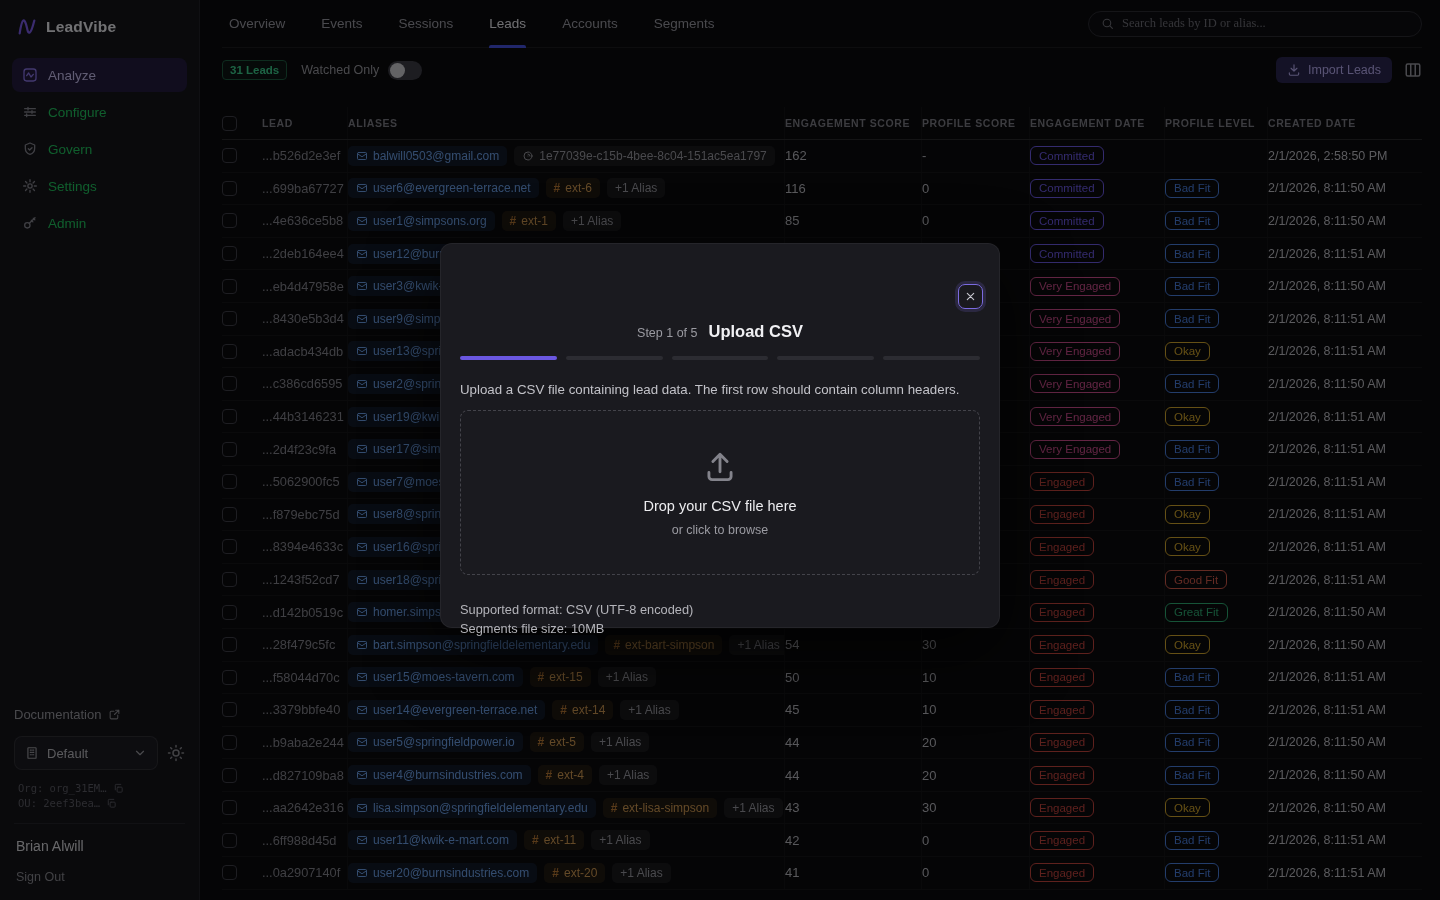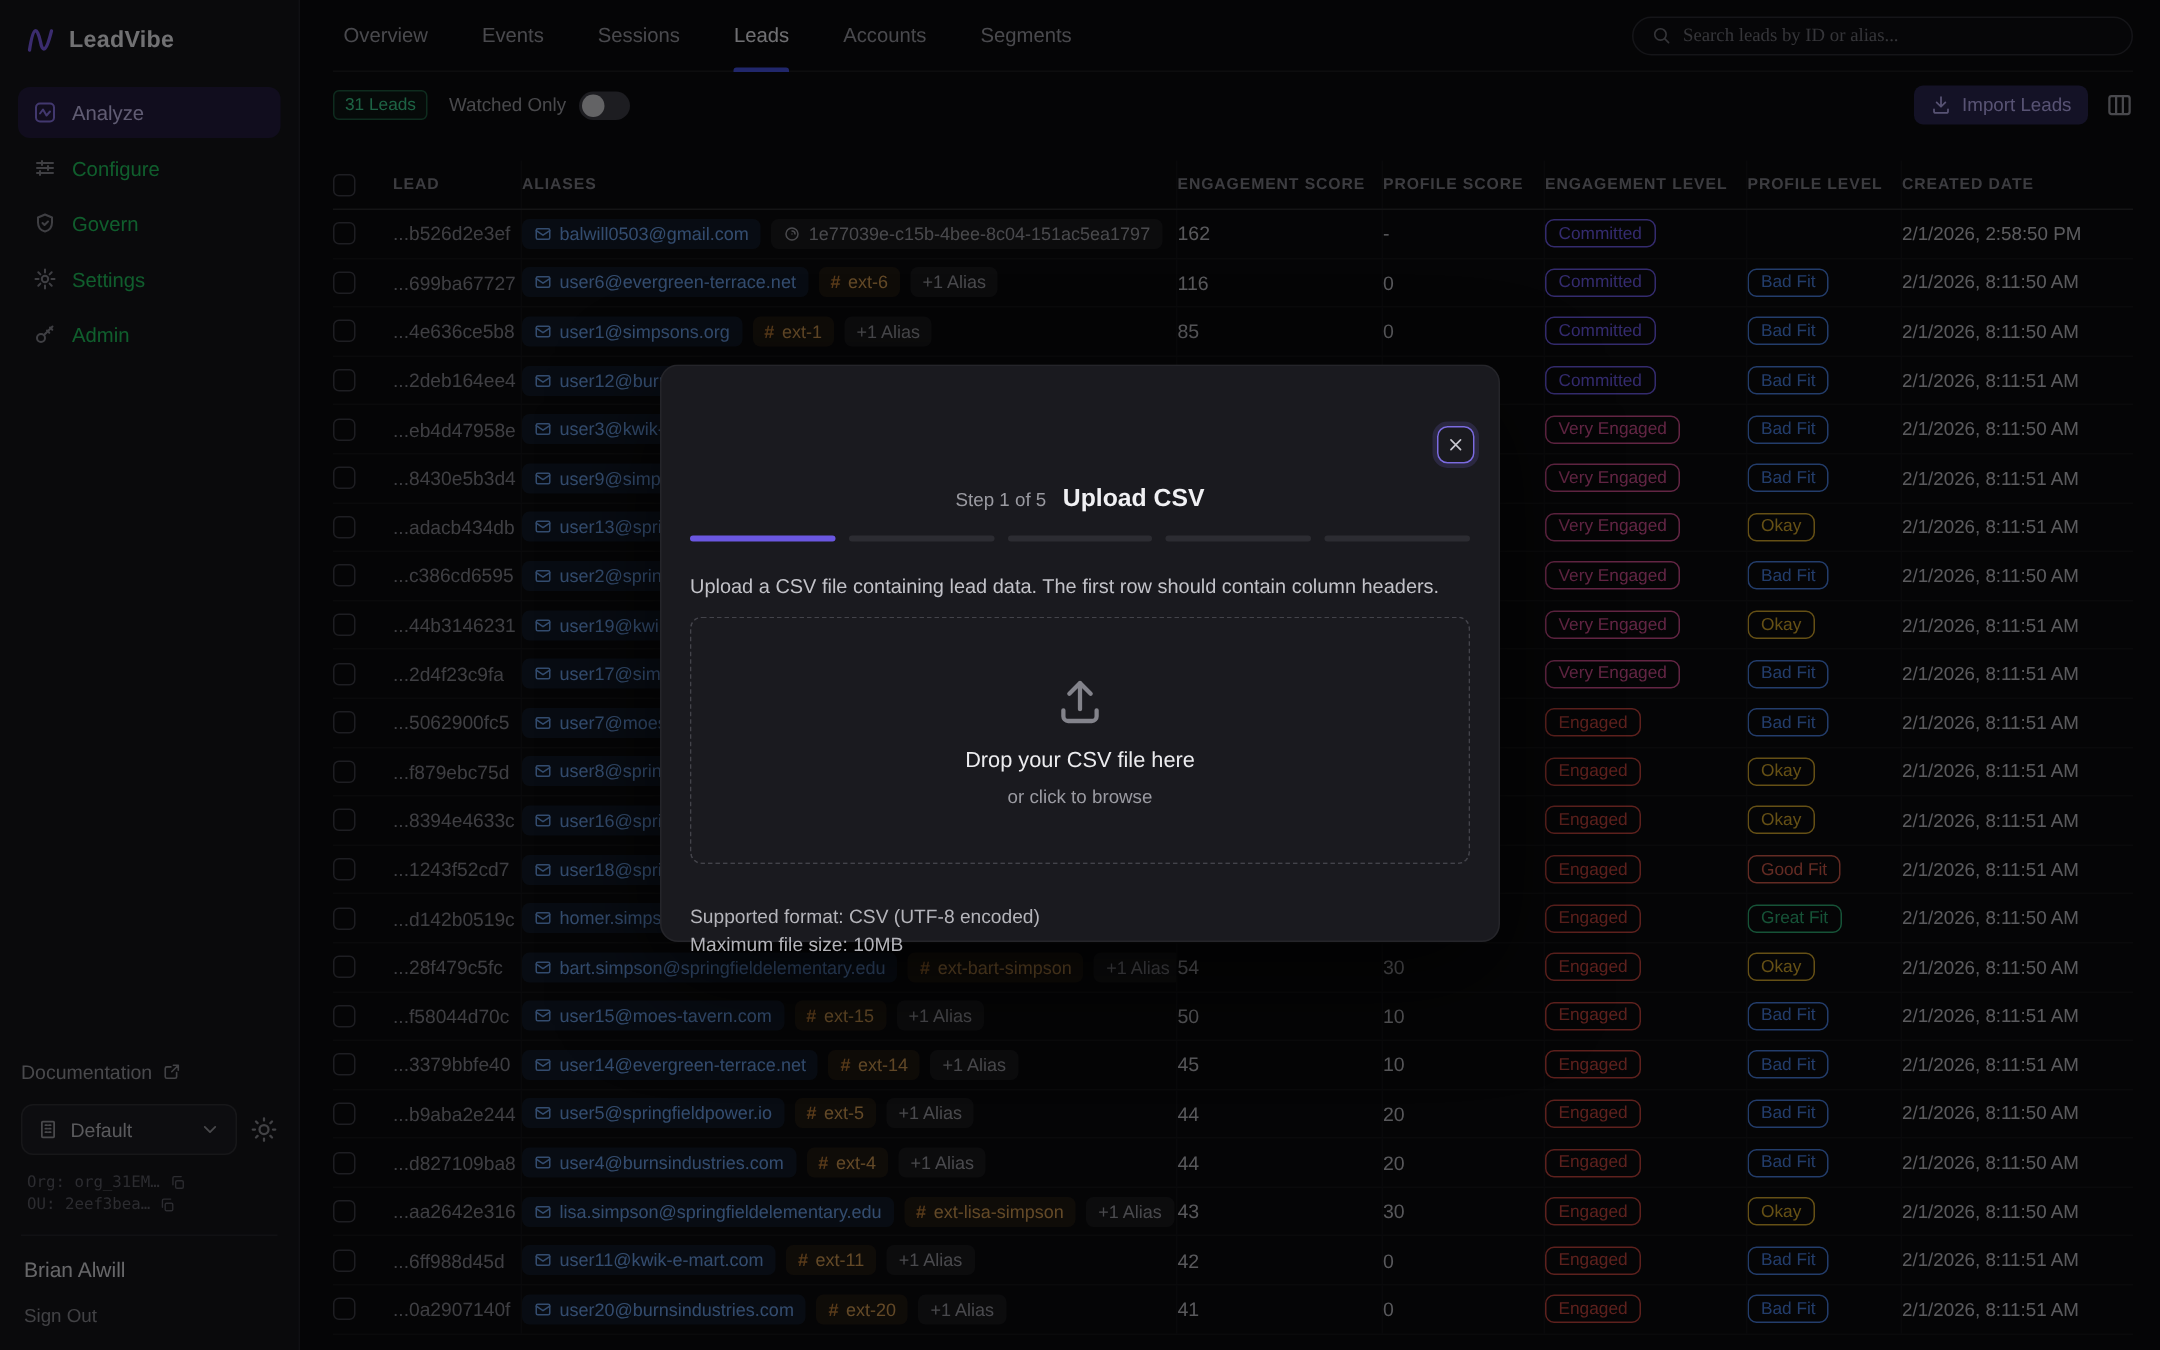--- a/index.html
+++ b/index.html
@@ -68,21 +68,21 @@
   .search-pill input {
     flex:1; background:transparent; border:none; outline:none;
     color:#a3a3a3; font-size:12.5px; font-family:Liberation Serif, serif;
   }
   .search-pill input::placeholder { color:#6f6f78; }
 
   .toolbar { display:flex; align-items:center; justify-content:space-between; margin:9px 18px 0 22px; height:26px; }
   .tb-left { display:flex; align-items:center; gap:14px; }
   .count-badge {
     font-size:11.5px; color:#3ecf8e; border:1px solid #1e5c40;
-    background:rgba(62,207,142,0.05); border-radius:4px; padding:3px 7px;
+    background:rgba(62,207,142,0.05); border-radius:4px; padding:3px 7px;font-weight:bold;
   }
   .watched { display:flex; align-items:center; gap:9px; font-size:12.5px; color:#9a9aa0; }
   .toggle { width:34px; height:19px; border-radius:10px; background:#3d3d45; position:relative; cursor:pointer; }
   .toggle .knob { position:absolute; left:2px; top:2px; width:15px; height:15px; border-radius:50%; background:#cfcfd4; }
   .tb-right { display:flex; align-items:center; gap:12px; }
   .import-btn {
     display:flex; align-items:center; gap:7px;
     background:#2a2650; color:#b9aef2; border:none; border-radius:6px;
     height:26px; padding:0 11px; font-size:12.5px; cursor:pointer;
     font-family:"Liberation Sans", sans-serif;
@@ -299,21 +299,21 @@
 
     <div class="table">
       <div class="thead">
         <div class="cell">
             <div class="checkbox"></div>
           </div>
         <div class="cell sep">LEAD</div>
         <div class="cell sep">ALIASES</div>
         <div class="cell sep">ENGAGEMENT SCORE</div>
         <div class="cell sep">PROFILE SCORE</div>
-        <div class="cell sep">ENGAGEMENT LEVEL</div>
+        <div class="cell sep">ENGAGEMENT DATE</div>
         <div class="cell sep">PROFILE LEVEL</div>
         <div class="cell">CREATED DATE</div>
       </div>
       <div>
   <div class="trow">
     <div class="cell">
               <div class="checkbox"></div>
             </div>
     <div class="cell sep lead-id">...b526d2e3ef</div>
     <div class="cell sep">
@@ -1012,15 +1012,15 @@
   <div class="dropzone">
     <svg class="up-icon" viewBox="0 0 24 24" fill="none" stroke="currentColor" stroke-width="1.8" stroke-linecap="round" stroke-linejoin="round">
         <path d="M12 15V4M7.5 8.5L12 4l4.5 4.5"></path>
         <path d="M5 15.5v2.5a2 2 0 0 0 2 2h10a2 2 0 0 0 2-2v-2.5"></path>
       </svg>
     <div class="dz-title">Drop your CSV file here</div>
     <div class="dz-sub">or click to browse</div>
   </div>
   <div class="modal-foot">
     <div>Supported format: CSV (UTF-8 encoded)</div>
-    <div>Maximum file size: 10MB</div>
+    <div>Segments file size: 10MB</div>
   </div>
 </div>
 
 </body></html>

